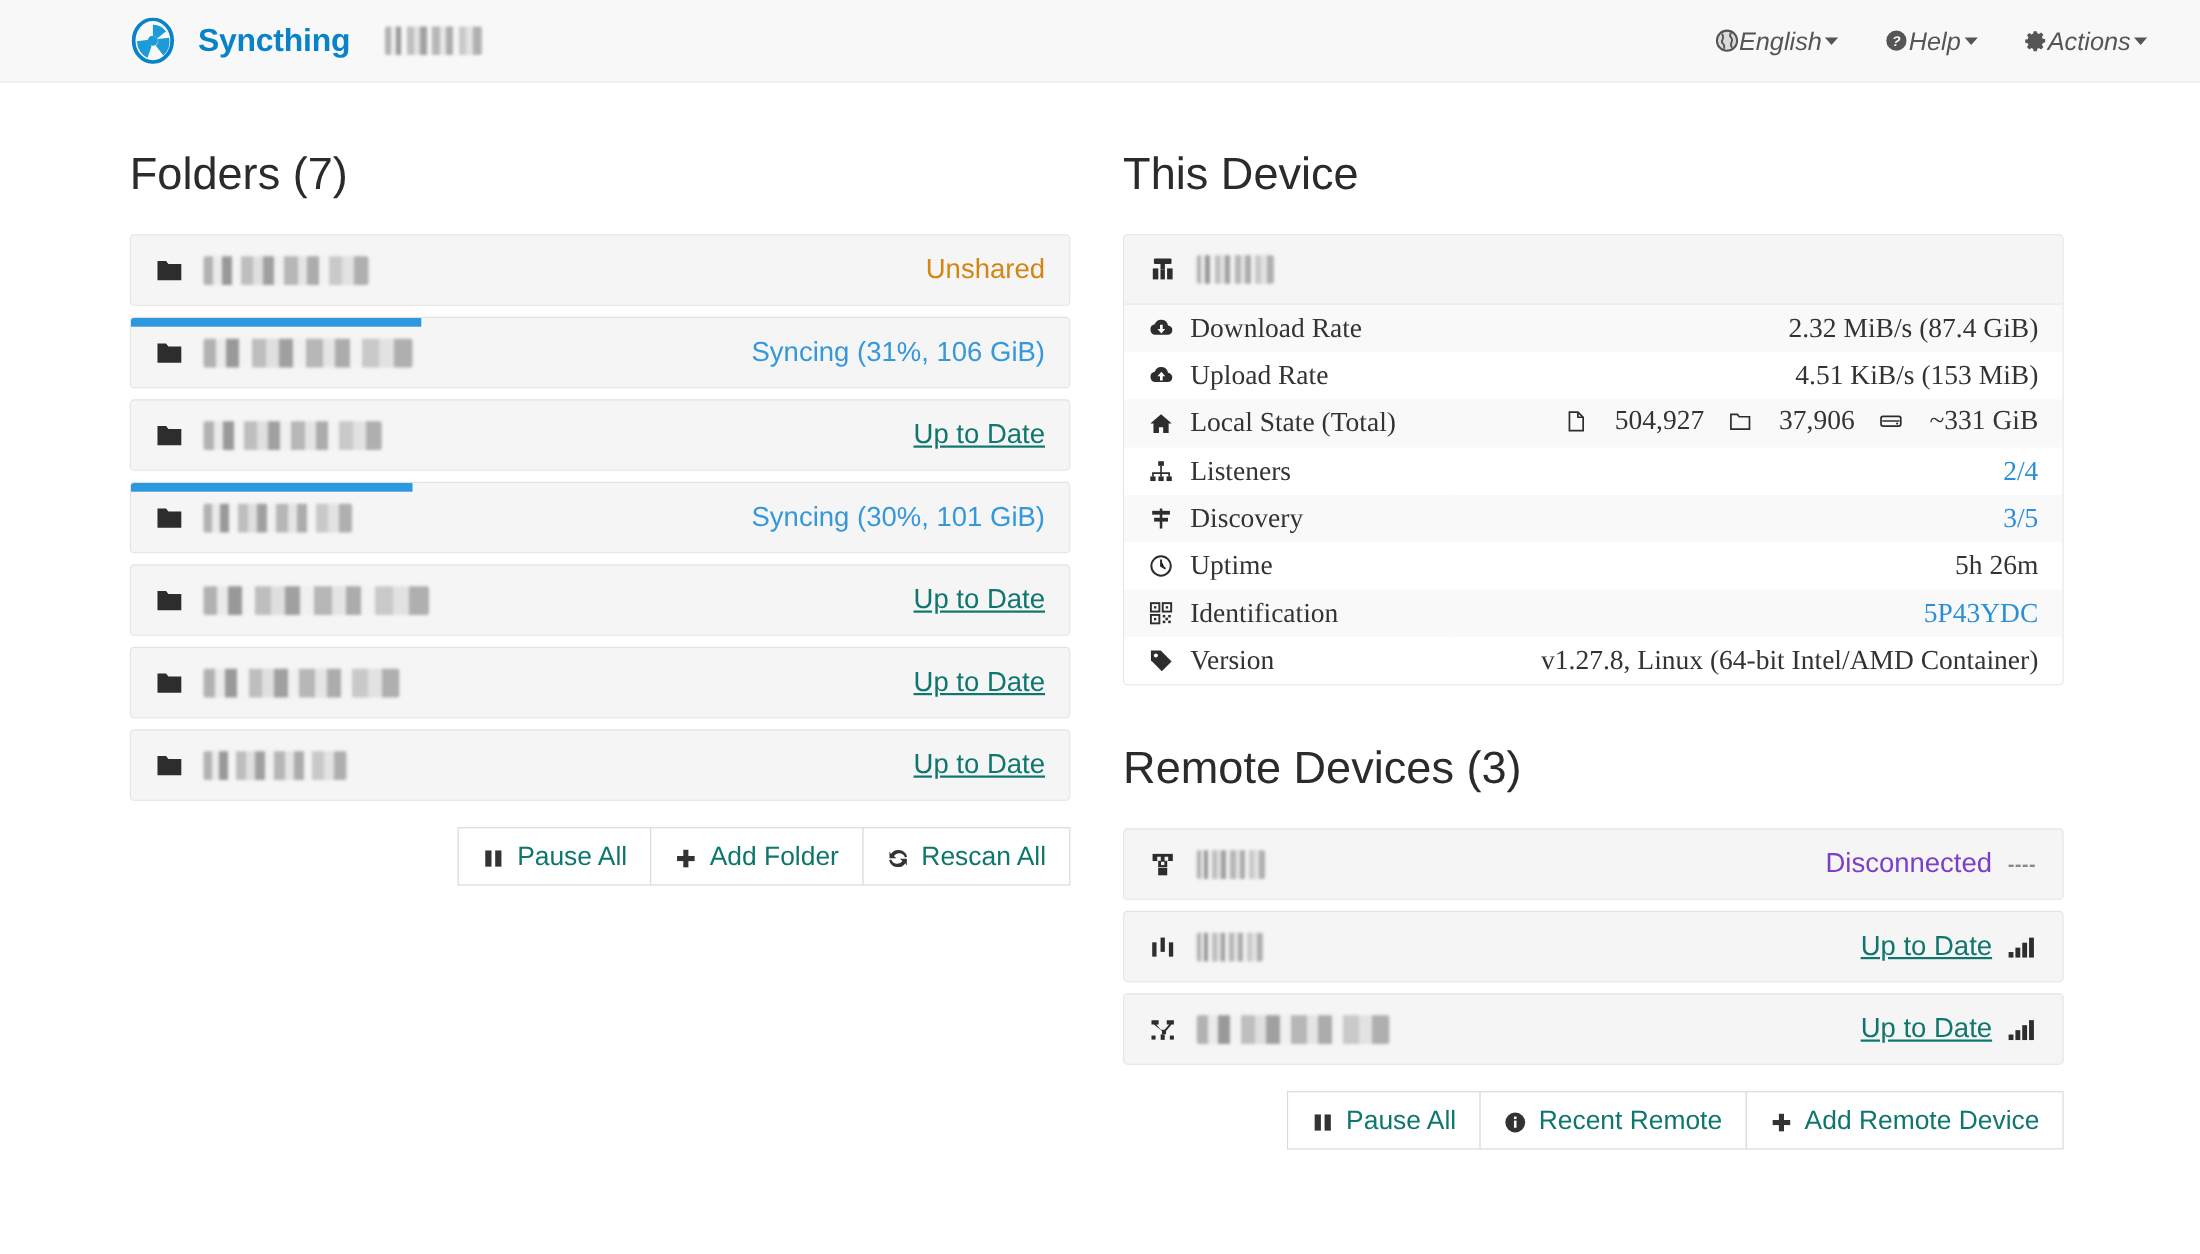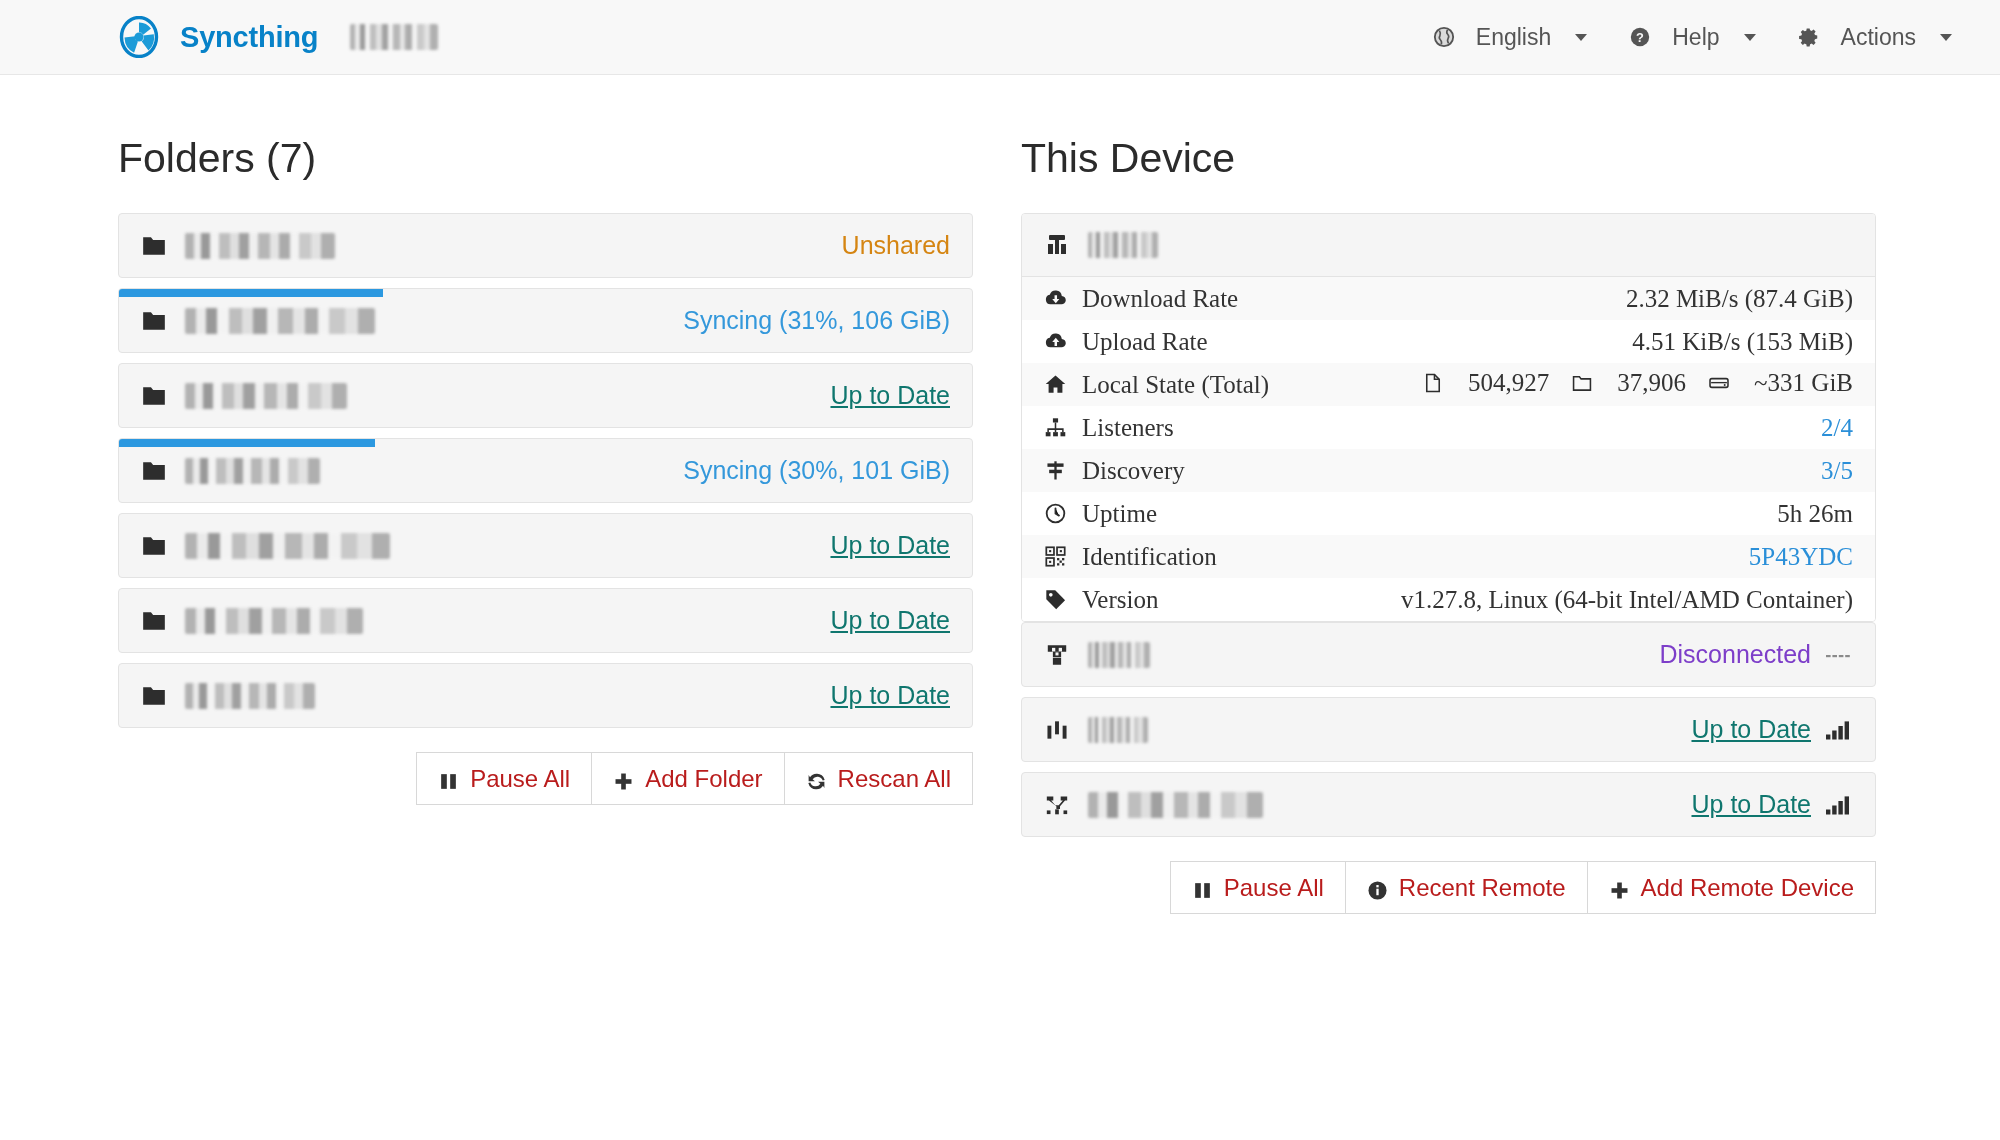--- a/index.html
+++ b/index.html
@@ -48,25 +48,26 @@
   }
   .nav-right {
     margin-left: auto;
     display: flex;
     align-items: center;
     gap: 42px;
   }
   .nav-item {
     display: flex;
     align-items: center;
-    gap: 21px;
+    gap: 0;
     font-size: 23px;
     color: #555555;
     cursor: pointer;
     text-decoration: none;
+    font-style: italic;
   }
   .caret {
     width: 0; height: 0;
     border-left: 6px solid transparent;
     border-right: 6px solid transparent;
     border-top: 7px solid #555;
     margin-left: 3px;
   }
   .nav-icon { width: 22px; height: 22px; display: block; }
 
@@ -208,21 +209,21 @@
   .btn-row {
     display: flex;
     justify-content: flex-end;
     gap: 0;
     margin-top: 24px;
   }
   .btn {
     background: #ffffff;
     border: 1px solid #d8d8d8;
     font-size: 24px;
-    color: #b91c1c;
+    color: #0f766e;
     padding: 10px 21px;
     display: flex;
     align-items: center;
     gap: 11px;
     cursor: pointer;
     font-family: inherit;
     line-height: 1.3;
     border-radius: 0;
     margin-left: -1px;
   }
@@ -567,20 +568,21 @@
                     </svg></span>
         <span>Version</span>
       </span>
     </td>
     <td class="dev-value"><span>v1.27.8, Linux (64-bit Intel/AMD Container)</span></td>
             </tr>
           </tbody>
       </table>
     </div>
 
+    <h2 class="section-title tight">Remote Devices (3)</h2>
 
     <div id="remote-device-list">
         <div class="panel">
     <div class="panel-heading">
       <span class="row-icon"><svg viewBox="0 0 24 24" width="26" height="26" aria-hidden="true">
                 <rect x="3.5" y="3" width="17" height="6" fill="#2d2d2d"></rect>
        <rect x="7.4" y="5.4" width="3" height="3.4" fill="#f5f5f5"></rect>
        <rect x="13.6" y="5.4" width="3" height="3.4" fill="#f5f5f5"></rect>
        <rect x="8.2" y="9" width="7.6" height="5" fill="#2d2d2d"></rect>
        <rect x="10.6" y="9.6" width="2.8" height="2.8" fill="#f5f5f5"></rect>

